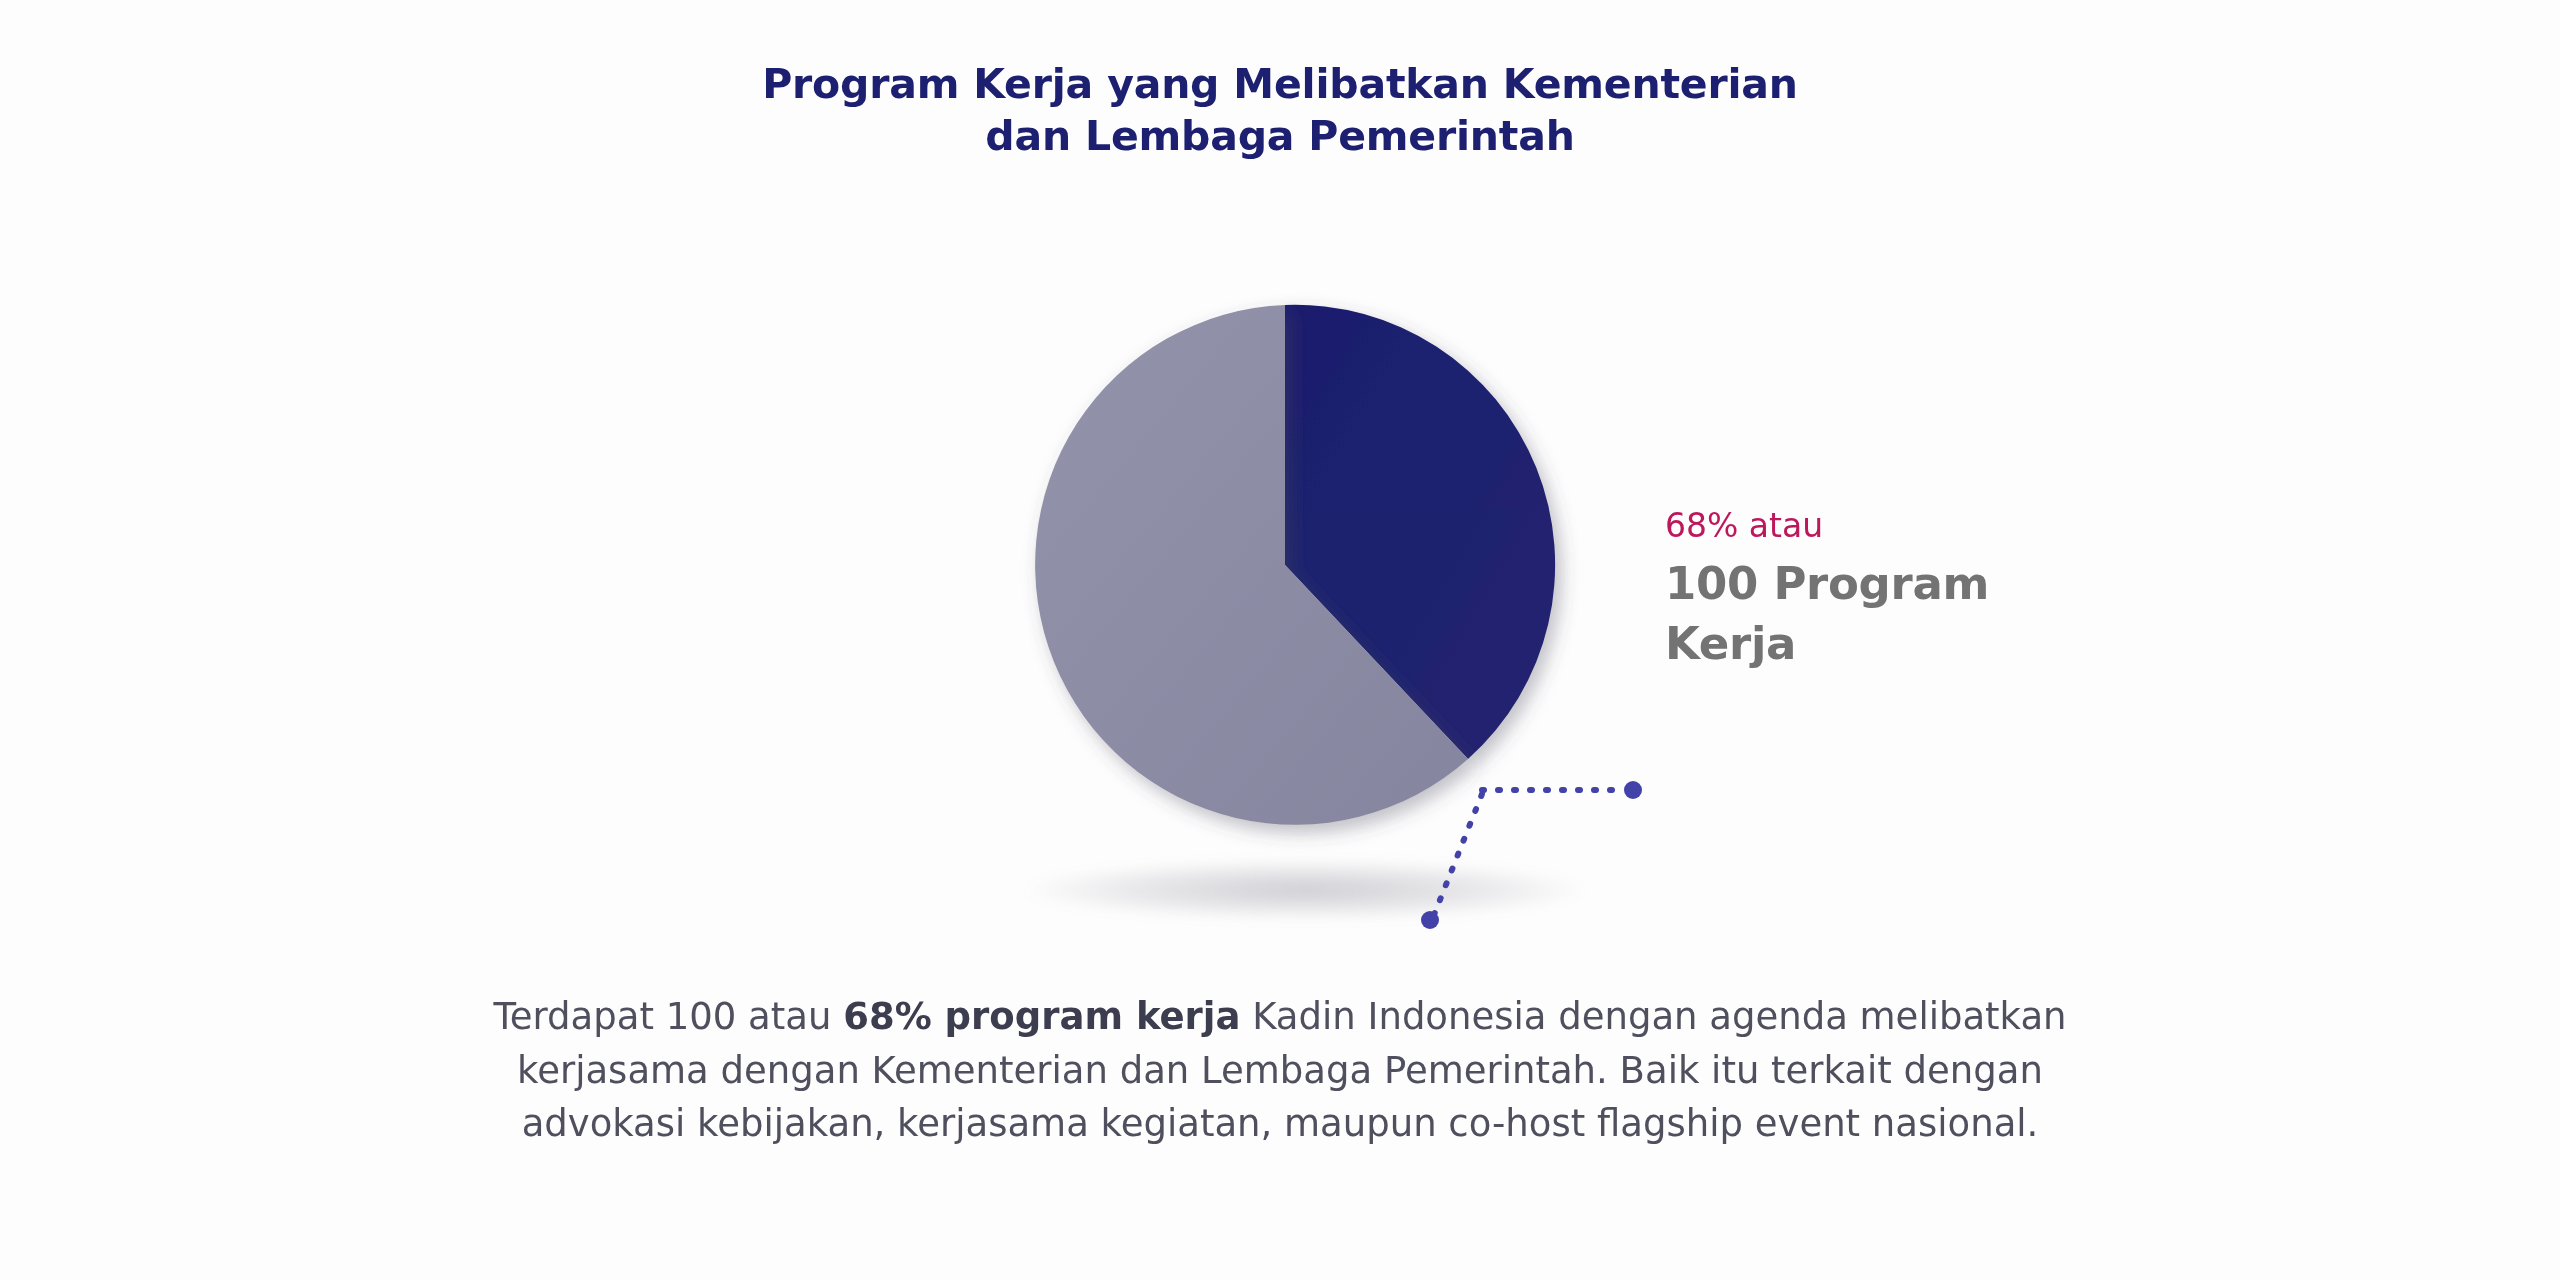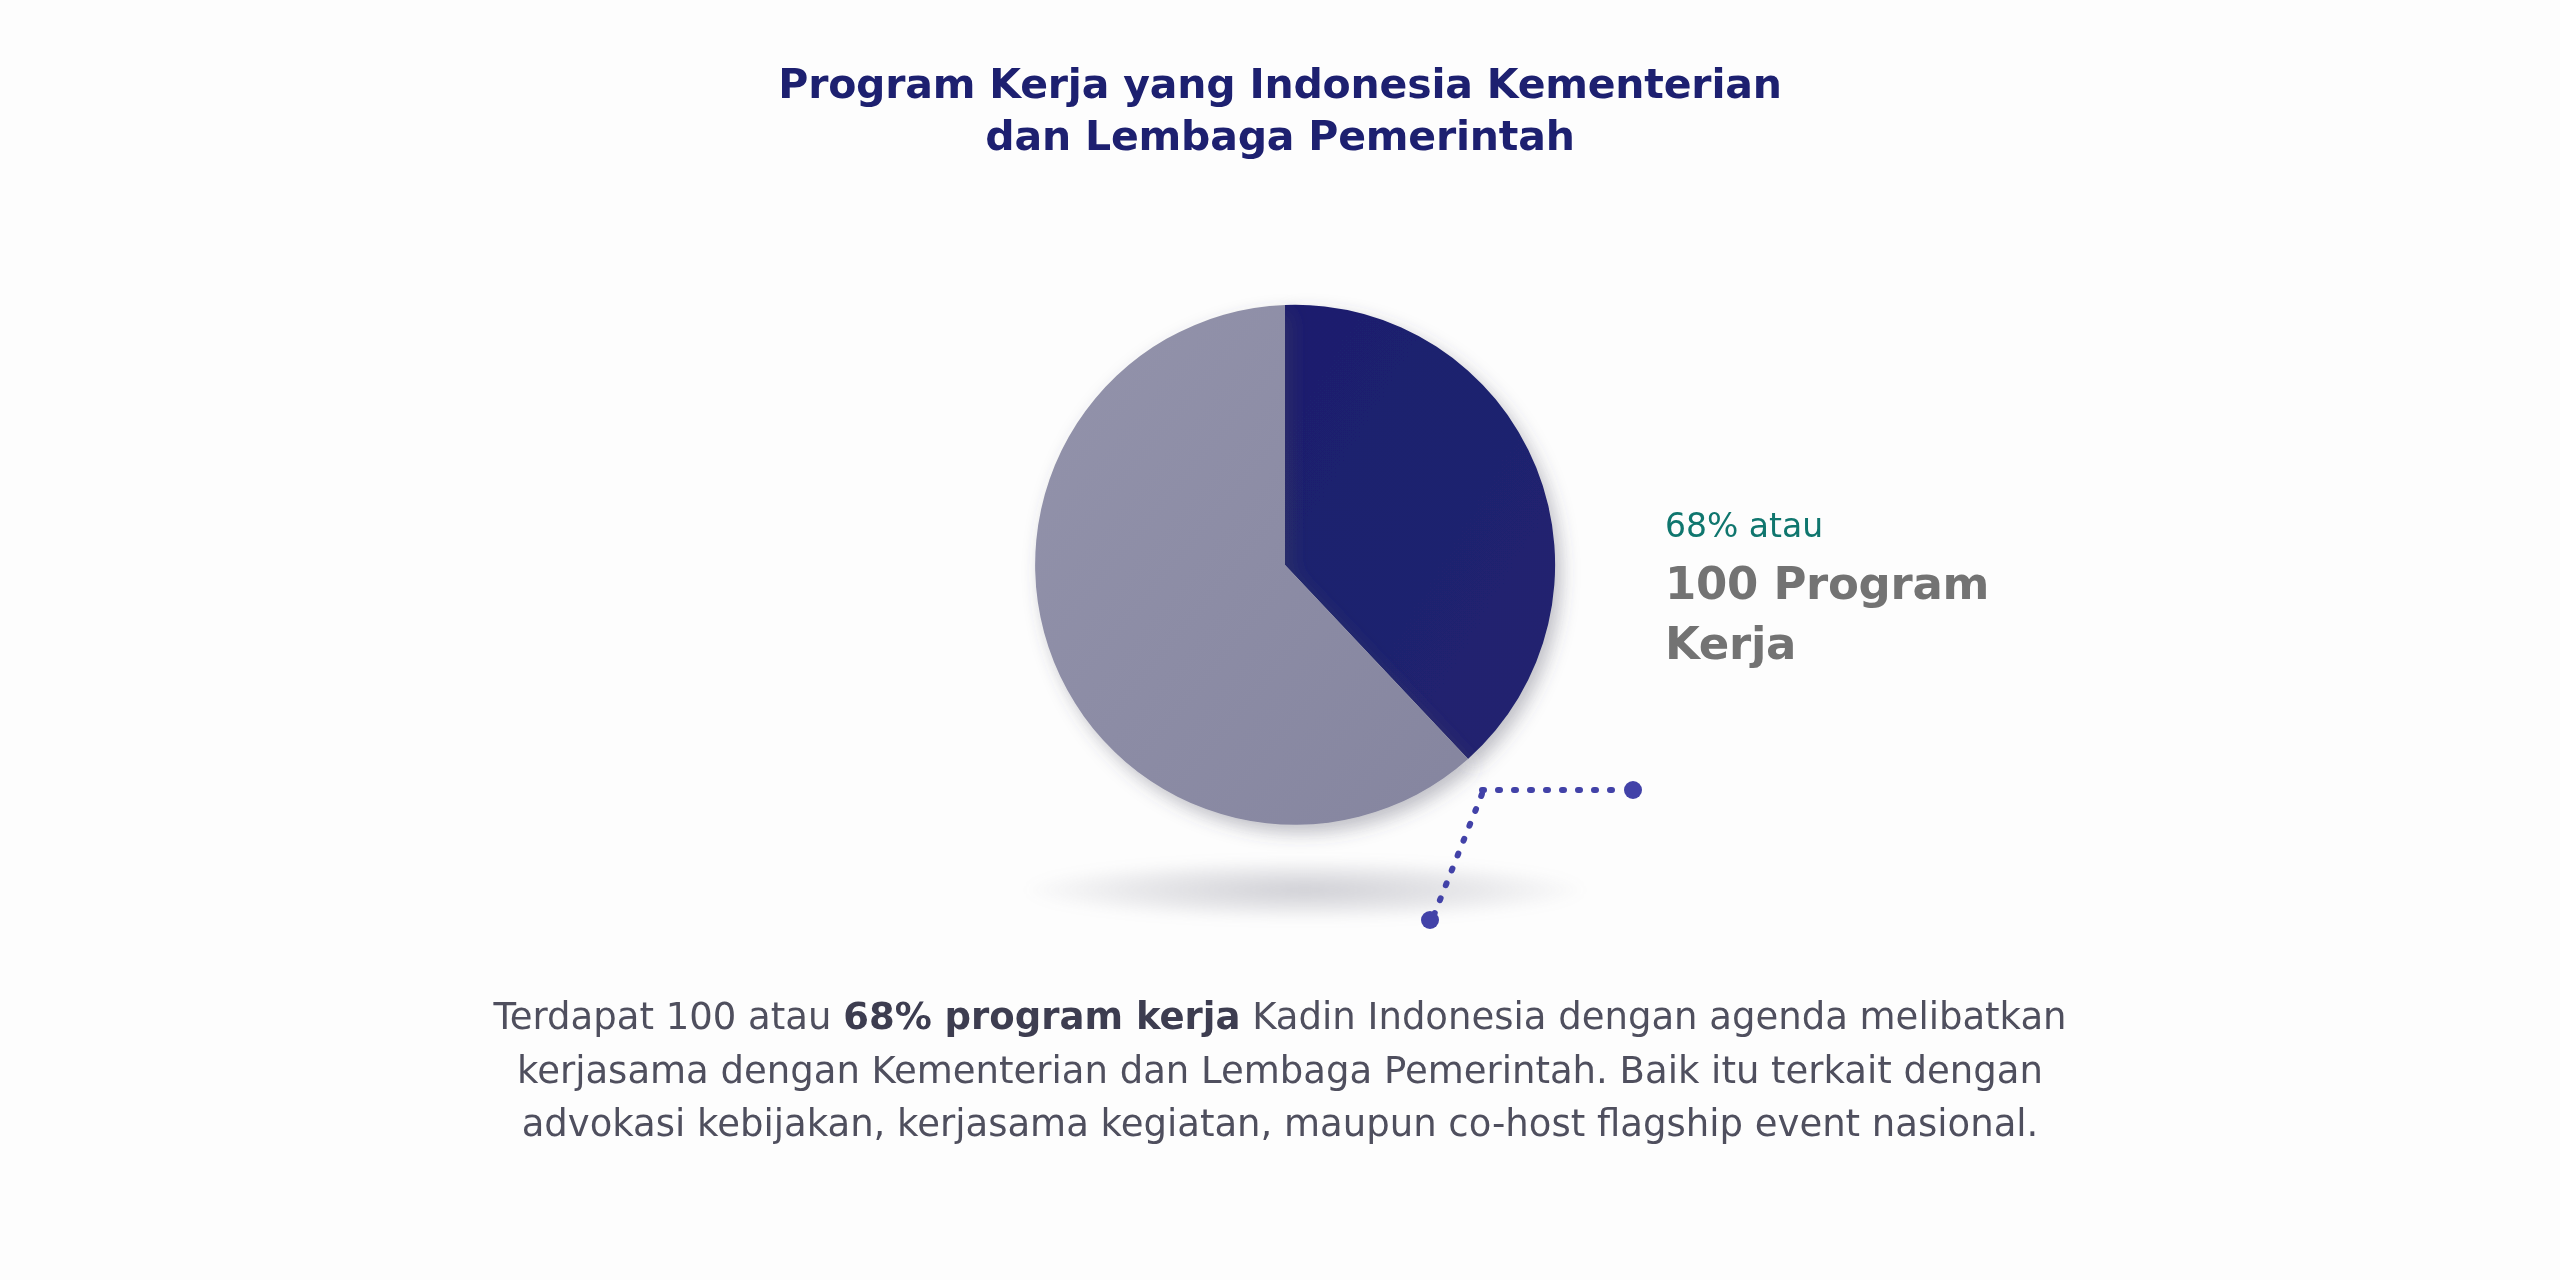--- a/index.html
+++ b/index.html
@@ -70,21 +70,21 @@
 
   
   .callout {
     position: absolute;
     left: 1665px;
     top: 275px;
     width: 520px;
   }
   .callout-small {
     font-size: 33px;
-    color: #0f766e;
+    color: #be185d;
     line-height: 1.25;
     margin-bottom: 8px;
     font-family: "DejaVu Sans", sans-serif;
   }
   .callout-big {
     font-size: 45px;
     font-weight: bold;
     color: #737373;
     line-height: 1.32;
     letter-spacing: -0.3px;
@@ -114,21 +114,21 @@
     font-weight: bold;
     color: #3d3d50;
   }
 </style>
 </head>
 <body>
 
 <div class="slide">
 
   <div class="title-block">
-    <div class="title-line">Program Kerja yang Indonesia Kementerian</div>
+    <div class="title-line">Program Kerja yang Melibatkan Kementerian</div>
     <div class="title-line">dan Lembaga Pemerintah</div>
   </div>
 
   <div class="chart-wrap">
 
     <div class="pie-holder">
       <div class="pie-shadow"></div>
       <svg class="pie-svg" width="630" height="630" viewBox="0 0 630 630">
         <defs>
           <filter id="wedgeShadow" x="-30%" y="-30%" width="170%" height="170%">

